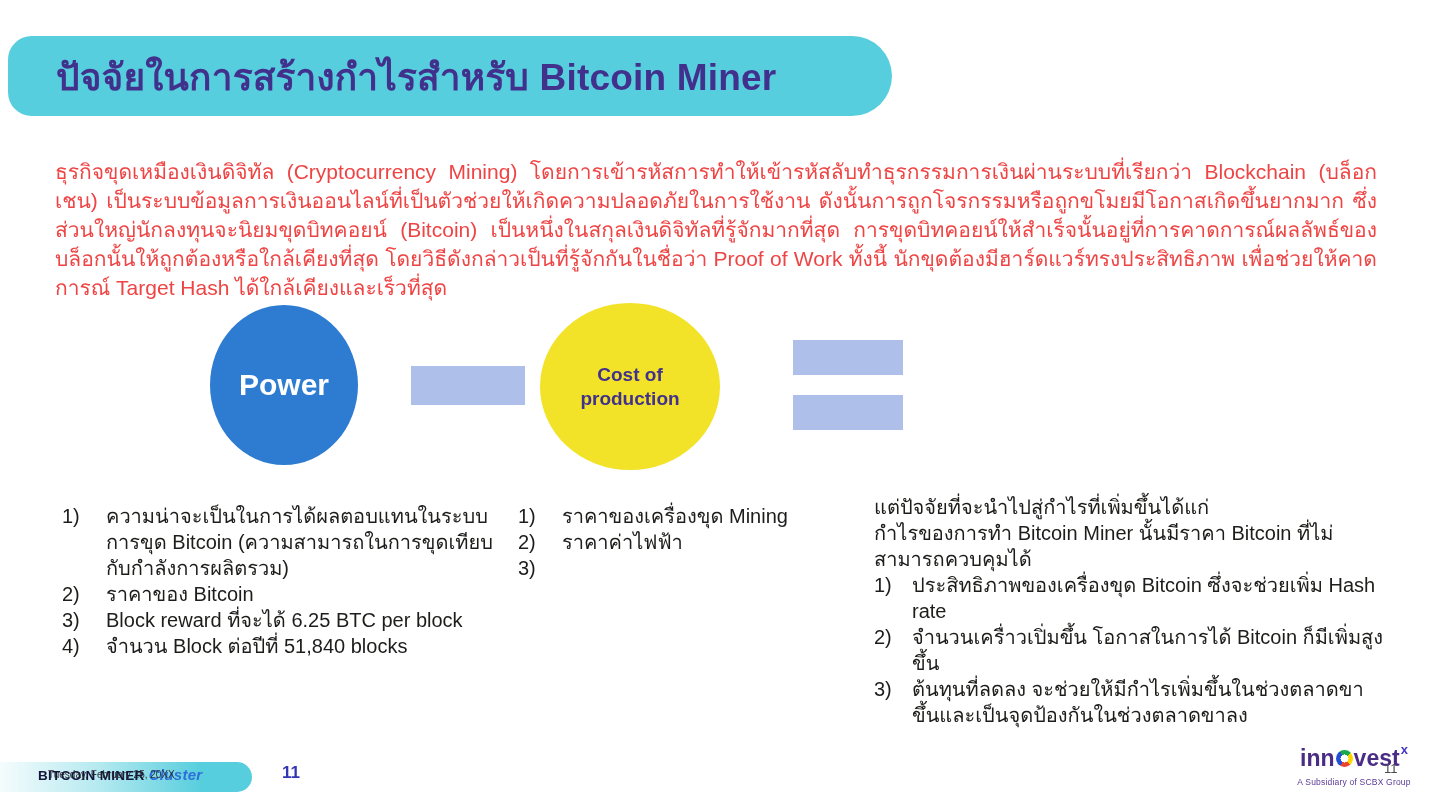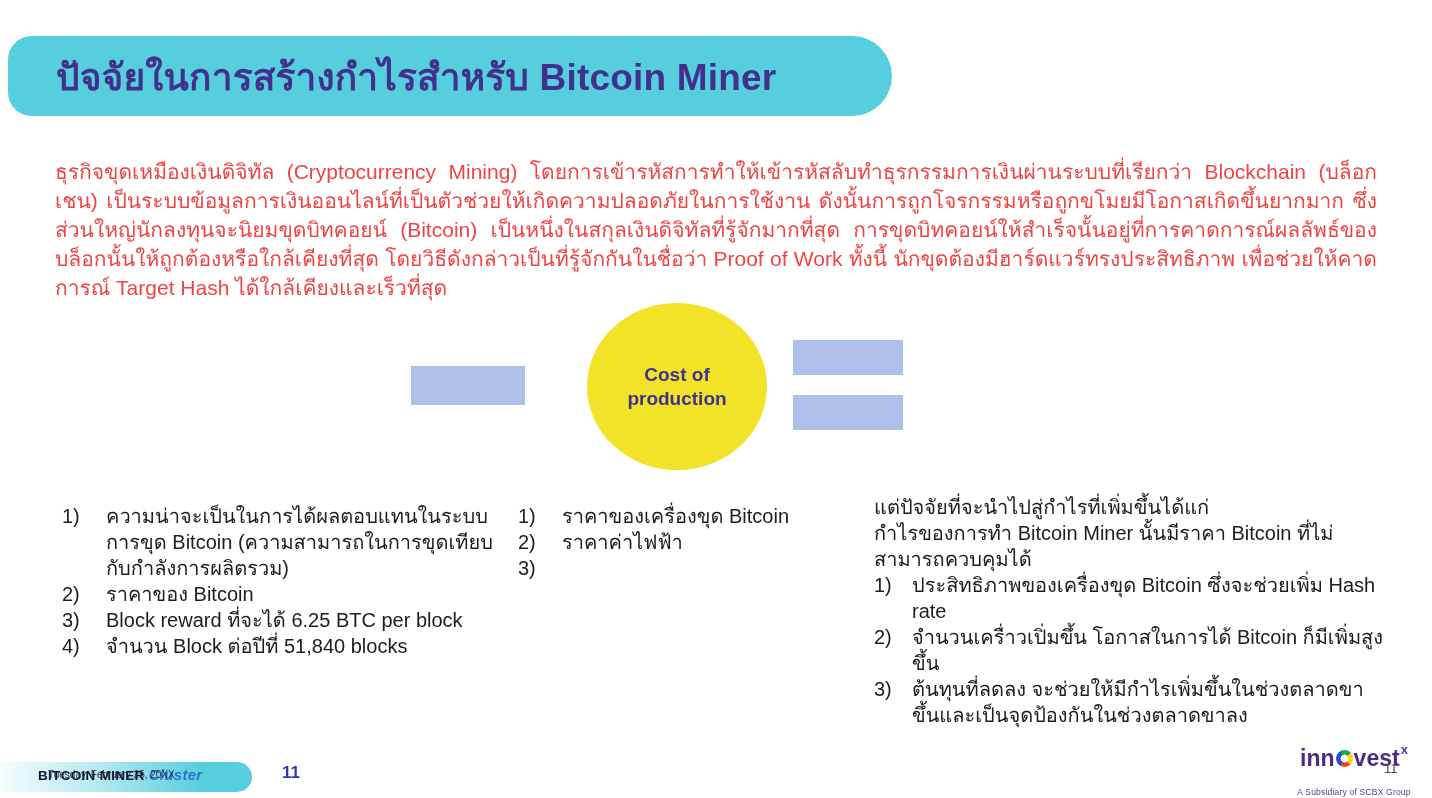--- a/index.html
+++ b/index.html
@@ -24,21 +24,21 @@
     font-size:21px; line-height:29px; text-align:justify; color:#ef4444;
   }
 
   
   .circle {
     position:absolute; border-radius:50%;
     display:flex; align-items:center; justify-content:center; text-align:center;
   }
   .c-power { left:210px; top:305px; width:148px; height:160px; background:#2d7cd2;
              color:#ffffff; font-size:30px; font-weight:bold; }
-  .c-cost  { left:587px; top:303px; width:180px; height:167px; background:#f2e328;
+  .c-cost  { left:540px; top:303px; width:180px; height:167px; background:#f2e328;
              color:#41318c; font-size:19px; font-weight:bold; line-height:24px; }
   .c-cost .wrap { width:104px; overflow-wrap:anywhere; }
   .c-profit{ left:943px; top:298px; width:198px; height:180px; background:#4fc9d3;
              color:#3f2c84; font-size:42px; font-weight:bold; }
   .op-bar { position:absolute; background:#aec0ea; }
   .op-minus { left:411px; top:366px; width:114px; height:39px; }
   .op-eq-top { left:793px; top:340px; width:110px; height:35px; }
   .op-eq-bot { left:793px; top:395px; width:110px; height:35px; }
 
   
@@ -77,36 +77,39 @@
     display:flex; align-items:center; justify-content:center;
     font-size:23px; font-weight:bold; color:#4b2c85; line-height:24px;
   }
   .logo-o {
     width:17px; height:17px; border-radius:50%; display:inline-block; margin:0 1px;
     background:
       radial-gradient(circle, #ffffff 0 33%, rgba(255,255,255,0) 34%),
       conic-gradient(from 210deg, #2450d8 0 33%, #19a84c 33% 55%, #ffd400 55% 80%, #e8442e 80% 100%);
   }
   .logo-sup { font-size:13px; color:#4436c9; transform:translateY(-8px); margin-left:1px; }
-  .logo-tag { font-size:8.5px; color:#5a3a96; letter-spacing:0.2px; margin-top:17px; }
+  .logo-tag { font-size:8.5px; color:#5a3a96; letter-spacing:0.2px; margin-top:7px; }
   .logo-page-overlay {
     position:absolute; left:1384px; top:761px; font-size:13px; color:#4a4a4a;
   }
 </style>
 </head>
 <body>
 
 <div class="slide">
 
   <div class="banner">
     <h1 class="title">ปัจจัยในการสร้างกำไรสำหรับ Bitcoin Miner</h1>
   </div>
 
   <p class="intro">ธุรกิจขุดเหมืองเงินดิจิทัล (Cryptocurrency Mining) โดยการเข้ารหัสการทำให้เข้ารหัสลับทำธุรกรรมการเงินผ่านระบบที่เรียกว่า Blockchain (บล็อกเชน) เป็นระบบข้อมูลการเงินออนไลน์ที่เป็นตัวช่วยให้เกิดความปลอดภัยในการใช้งาน ดังนั้นการถูกโจรกรรมหรือถูกขโมยมีโอกาสเกิดขึ้นยากมาก ซึ่งส่วนใหญ่นักลงทุนจะนิยมขุดบิทคอยน์ (Bitcoin) เป็นหนึ่งในสกุลเงินดิจิทัลที่รู้จักมากที่สุด การขุดบิทคอยน์ให้สำเร็จนั้นอยู่ที่การคาดการณ์ผลลัพธ์ของบล็อกนั้นให้ถูกต้องหรือใกล้เคียงที่สุด โดยวิธีดังกล่าวเป็นที่รู้จักกันในชื่อว่า Proof of Work ทั้งนี้ นักขุดต้องมีฮาร์ดแวร์ทรงประสิทธิภาพ เพื่อช่วยให้คาดการณ์ Target Hash ได้ใกล้เคียงและเร็วที่สุด</p>
 
+  <div class="circle c-power">
+    <span>Power</span>
+  </div>
   <div class="op-bar op-minus"></div>
   <div class="circle c-cost">
     <span class="wrap">Cost of production</span>
   </div>
   <div class="op-bar op-eq-top"></div>
   <div class="op-bar op-eq-bot"></div>
 
   <div class="num-list list-left">
     <div class="row">
       <span class="num">1)</span>
@@ -122,21 +125,21 @@
     </div>
     <div class="row">
       <span class="num">4)</span>
       <span>จำนวน Block ต่อปีที่ 51,840 blocks</span>
     </div>
   </div>
 
   <div class="num-list list-mid">
     <div class="row">
       <span class="num">1)</span>
-      <span>ราคาของเครื่องขุด Bitcoin</span>
+      <span>ราคาของเครื่องขุด Mining</span>
     </div>
     <div class="row">
       <span class="num">2)</span>
       <span>ราคาค่าไฟฟ้า</span>
     </div>
     <div class="row">
       <span class="num">3)</span>
     </div>
   </div>
 

